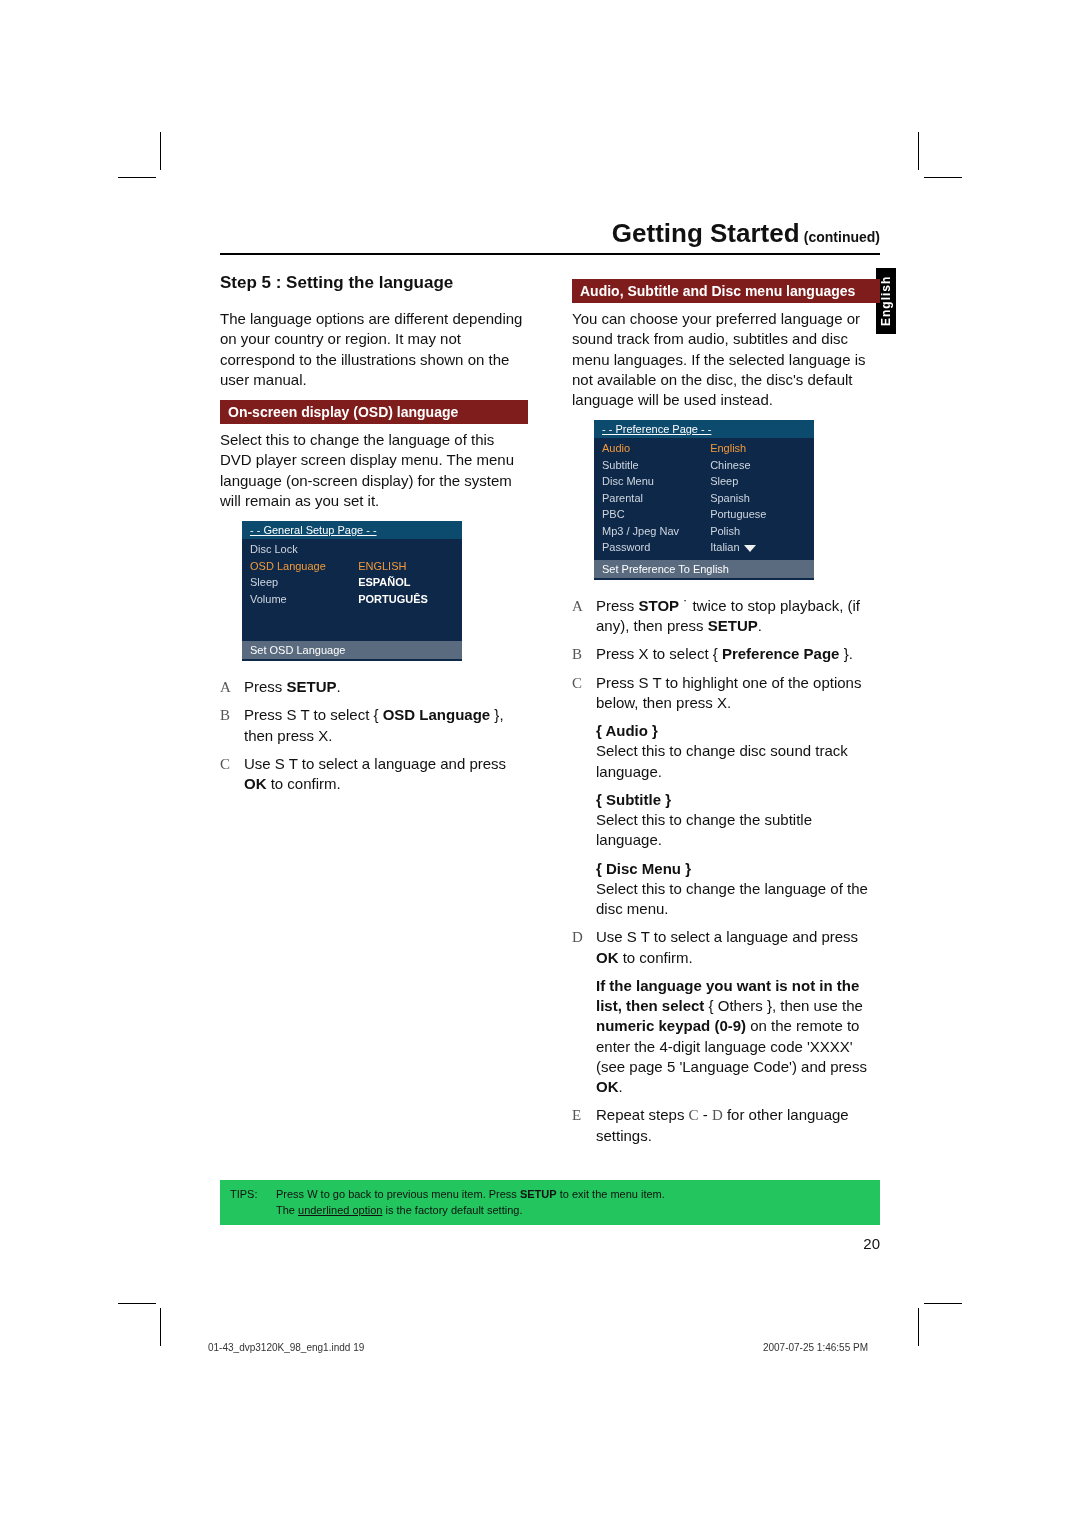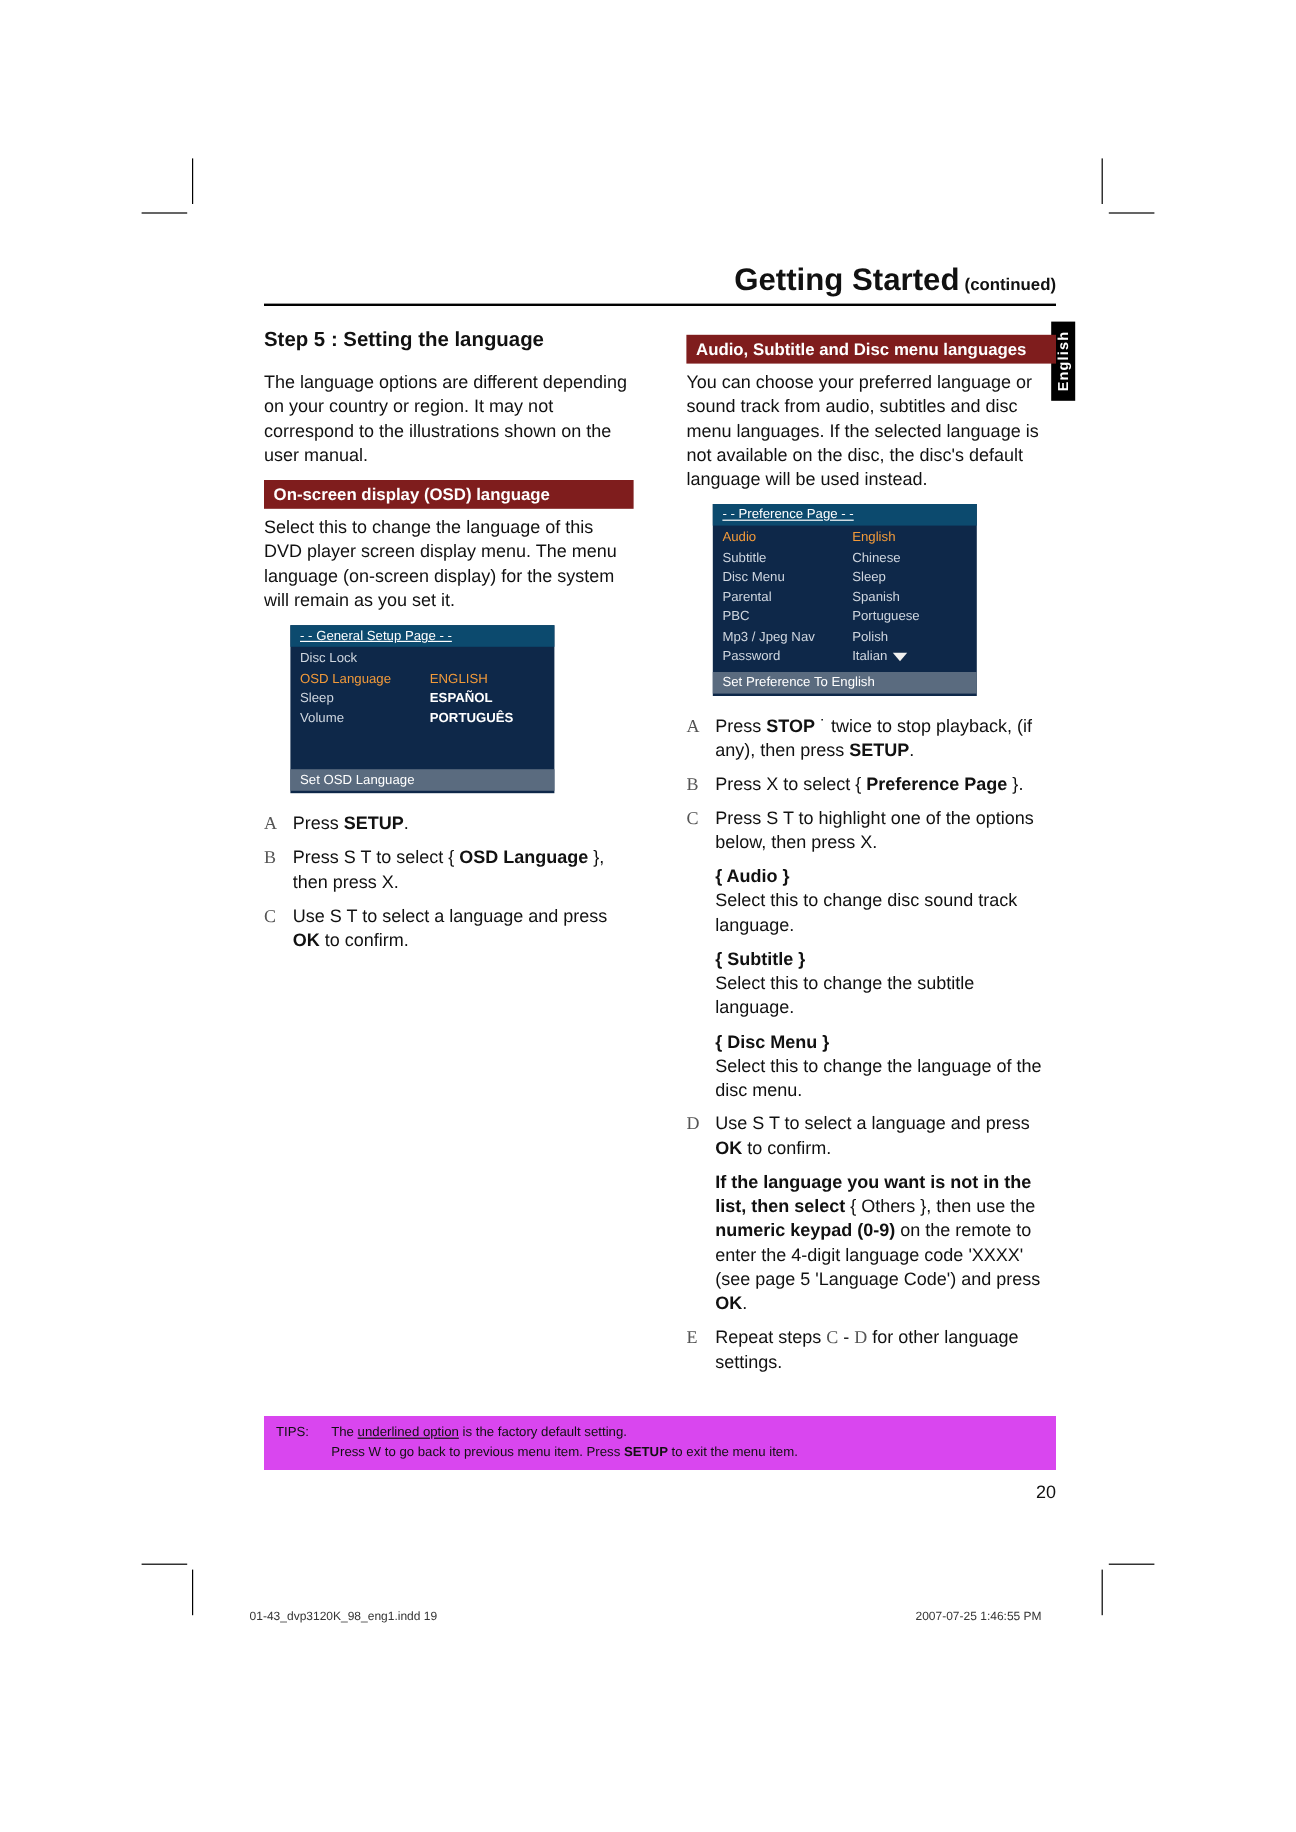--- a/index.html
+++ b/index.html
@@ -130,21 +130,21 @@
     font-size: 12px;
     font-weight: bold;
     writing-mode: vertical-rl;
     transform: rotate(180deg);
     display: flex;
     align-items: center;
     justify-content: center;
     letter-spacing: 1px;
   }
   .tips-bar {
-    background: #d946ef;
+    background: #22c55e;
     font-size: 11px;
     padding: 6px 10px;
     margin-top: 26px;
     display: flex;
     line-height: 1.5;
   }
   .tips-label { width: 46px; }
   .tips-body { flex: 1; }
   .underline { text-decoration: underline; }
   .page-num {
@@ -332,24 +332,24 @@
           <span>Repeat steps </span><span class="step-letter-inline" style="font-family:Georgia,serif;color:#555">C</span><span> - </span><span style="font-family:Georgia,serif;color:#555">D</span><span> for other language settings.</span>
         </div>
       </div>
     </div>
   </div>
 
   <div class="tips-bar">
     <div class="tips-label">TIPS:</div>
     <div class="tips-body">
       <div>
+        <span>Press  W to go back to previous menu item. Press </span><b>SETUP</b><span> to exit the menu item.</span>
+      </div>
+      <div>
         <span>The </span><span class="underline">underlined option</span><span> is the factory default setting.</span>
-      </div>
-      <div>
-        <span>Press  W to go back to previous menu item. Press </span><b>SETUP</b><span> to exit the menu item.</span>
       </div>
     </div>
   </div>
 
   <div class="page-num">20</div>
 </div>
 
 <div class="footer-row">
   <span>01-43_dvp3120K_98_eng1.indd   19</span>
   <span>2007-07-25   1:46:55 PM</span>

